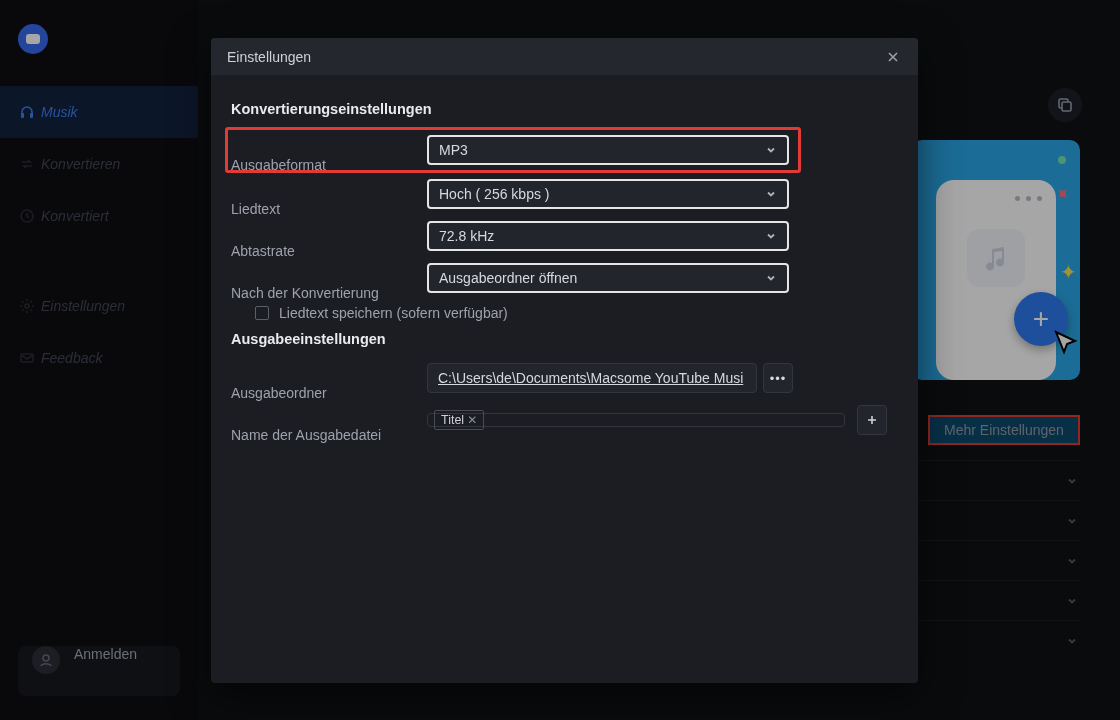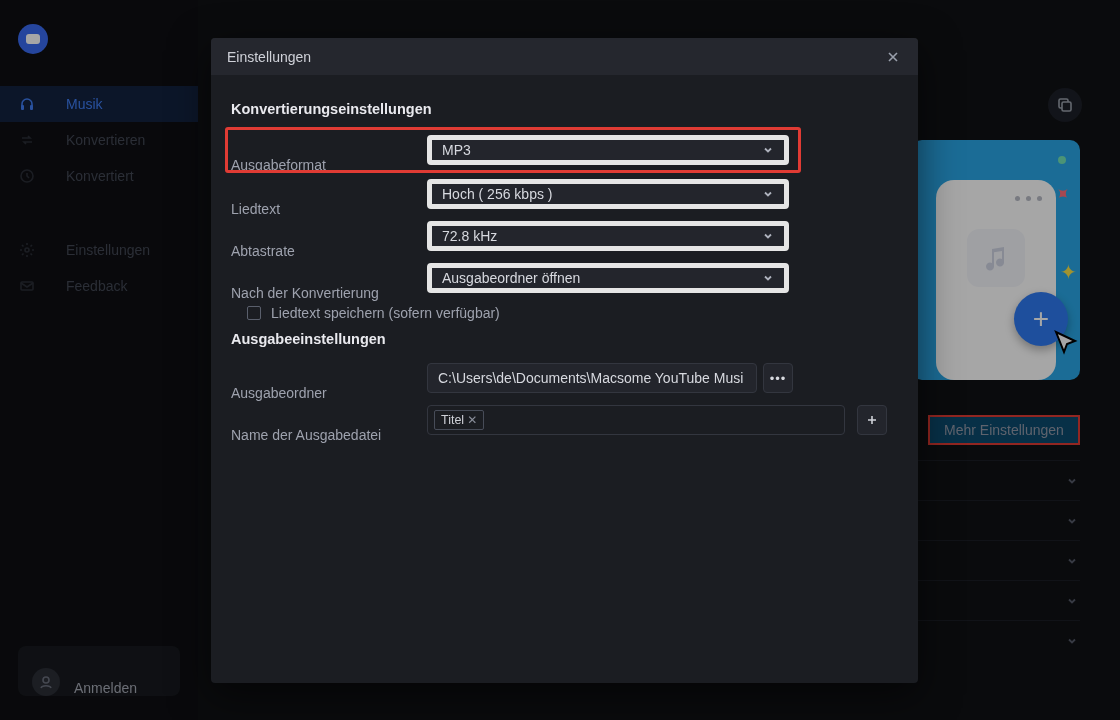--- a/index.html
+++ b/index.html
@@ -53,41 +53,42 @@
     width: 14px; height: 10px;
     background: #fff;
     border-radius: 3px;
   }
   .brand-text .name { color: #e8e8ec; font-size: 16px; font-weight: 600; }
   .brand-text .sub  { color: #4d5261; font-size: 9.5px; margin-top: 2px; }
 
   .nav-group { margin-top: 4px; display: flex; flex-direction: column; }
   .nav-item {
     display: flex; align-items: center;
-    gap: 30px;
-    padding: 10px 18px;
+    gap: 5px;
+    padding: 18px 18px;
     font-size: 14px;
     color: #424754;
     cursor: pointer;
+    font-style: italic;
   }
   .nav-item .nav-ico { width: 18px; display:flex; justify-content:center; opacity: 0.55; }
   .nav-item.active {
     background: #13223f;
     color: #3f7df3;
   }
   .nav-item.active .nav-ico { opacity: 1; color: #3f7df3; }
   .nav-spacer { height: 34px; }
 
   .signin {
     position: absolute;
     bottom: 24px; left: 18px;
     width: 162px; height: 50px;
     background: #181a1f;
     border-radius: 8px;
-    display: flex; align-items: flex-end;
+    display: flex; align-items: flex-start;
     gap: 14px;
     padding: 0 14px;
     cursor: pointer;
   }
   .signin .avatar {
     width: 28px; height: 28px; border-radius: 50%;
     background: #2b2e37;
     display:flex; align-items:center; justify-content:center;
     color:#6a6f7c;
   }
@@ -213,60 +214,60 @@
   .field {
     display:flex; align-items:center;
     height: 30px;
     margin-bottom: 12px;
   }
   .field .label { width: 196px; color:#9ea2ae;margin-top:30px; }
   .select {
     flex: 0 0 362px;
     height: 30px;
     background: #23252c;
-    border: 5px solid #e5e5e5;
+    border: 2px solid #e5e5e5;
     border-radius: 4px;
     display:flex; align-items:center; justify-content:space-between;
     padding: 0 10px;
     color:#d7d9df;
     cursor:pointer;
   }
   .select.full { flex: 0 0 362px; }
   .chev { color:#9aa0ac; display:flex; align-items:center; }
 
   .field.highlight-wrap { position:relative; height:34px; margin-bottom:12px; }
   .field.highlight-wrap .highlight-box {
     position:absolute;
     left:-6px; right:116px; top:-6px; bottom:-6px;
     border: 3px solid #e03b34;
     border-radius: 3px;
     pointer-events:none;
     width: 576px;
   }
 
-  .check-row { display:flex; align-items:center; gap:10px; margin: 6px 0 8px 4px; color:#9ea2ae; cursor:pointer;padding-left:12px; }
+  .check-row { display:flex; align-items:center; gap:10px; margin: 6px 0 8px 12px; color:#9ea2ae; cursor:pointer;padding-left:12px; }
   .check-box { width:14px; height:14px; border:1.5px solid #5a5f6c; border-radius:2px; }
 
   .path-row .path-input{
     flex: 0 0 330px;
     height:30px; background:#23252c; border:1px solid #33363f; border-radius:4px;
     color:#d7d9df; padding:0 10px; display:flex; align-items:center;
-    white-space:nowrap; overflow:hidden;
+    white-space:nowrap; overflow:hidden;text-decoration:underline;
   }
   .browse-btn, .plus-btn {
     width:30px; height:30px;
     background:#23252c; border:1px solid #33363f; border-radius:4px;
     display:flex; align-items:center; justify-content:center;
     margin-left: 6px; cursor:pointer; color:#d7d9df; letter-spacing:1px;
     font-size:13px;
   }
 
   .tag-input {
     flex: 0 0 418px;
-    height:30px; background:#1b1d22; border:1px solid #33363f; border-radius:4px;
+    height:14px; background:#1b1d22; border:1px solid #33363f; border-radius:4px;
     display:flex; align-items:center; padding:0 6px;
   }
   .tag {
     height: 20px; padding: 0 4px 0 6px;
     border:1px solid #474c58; border-radius:2px;
     display:flex; align-items:center; gap:1px;
     color:#cfd1d8; font-size:12.5px;
   }
   .tag .x { font-size:12px; color:#8a8f9b; cursor:pointer; padding:0 2px; }
   .plus-btn.right { margin-left: 12px; }

